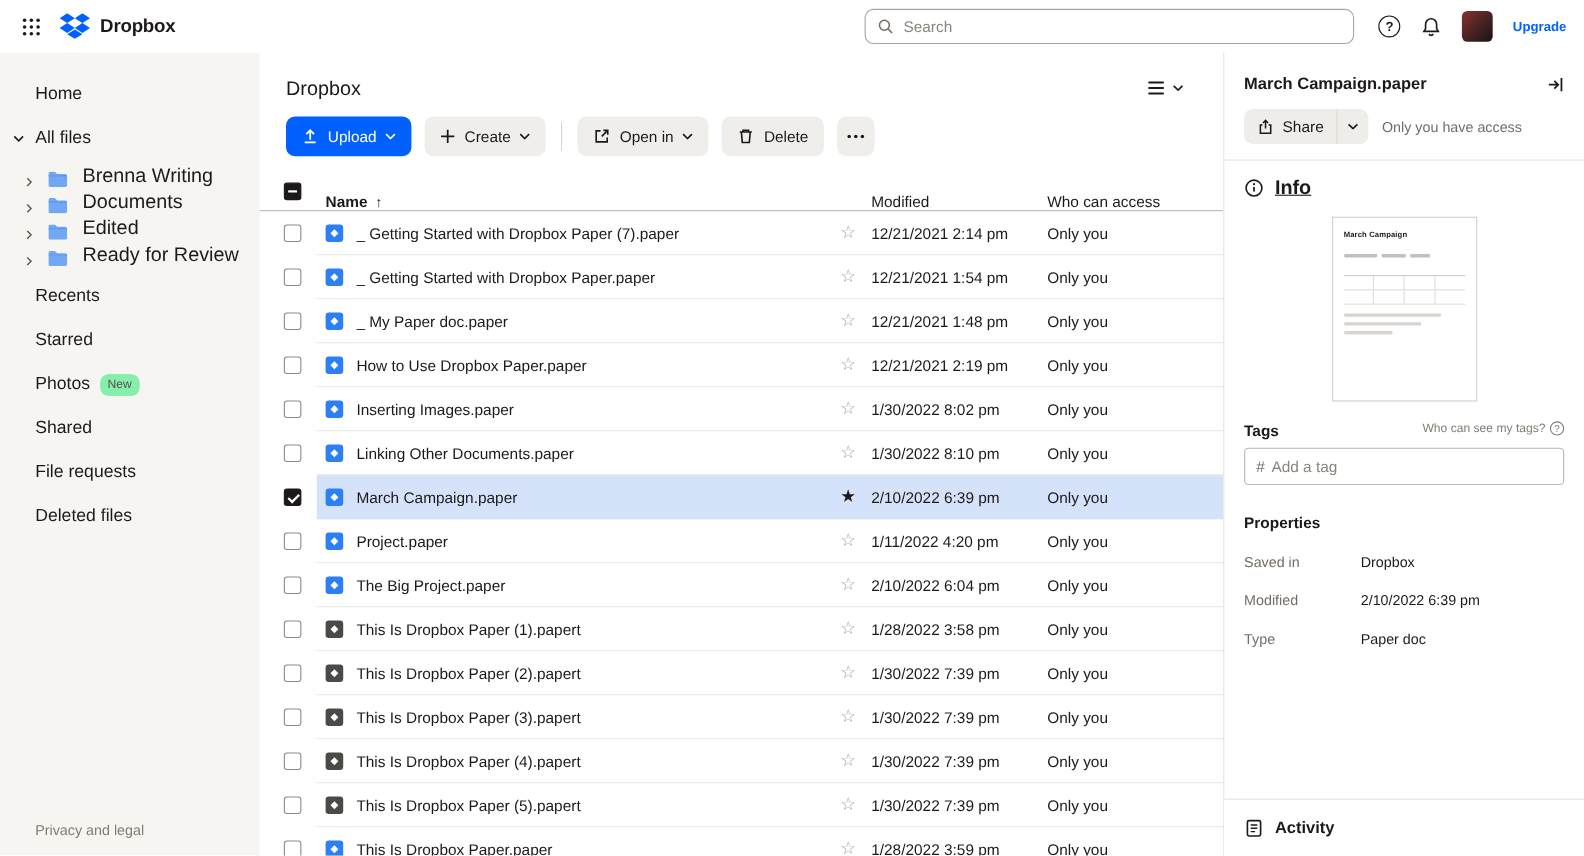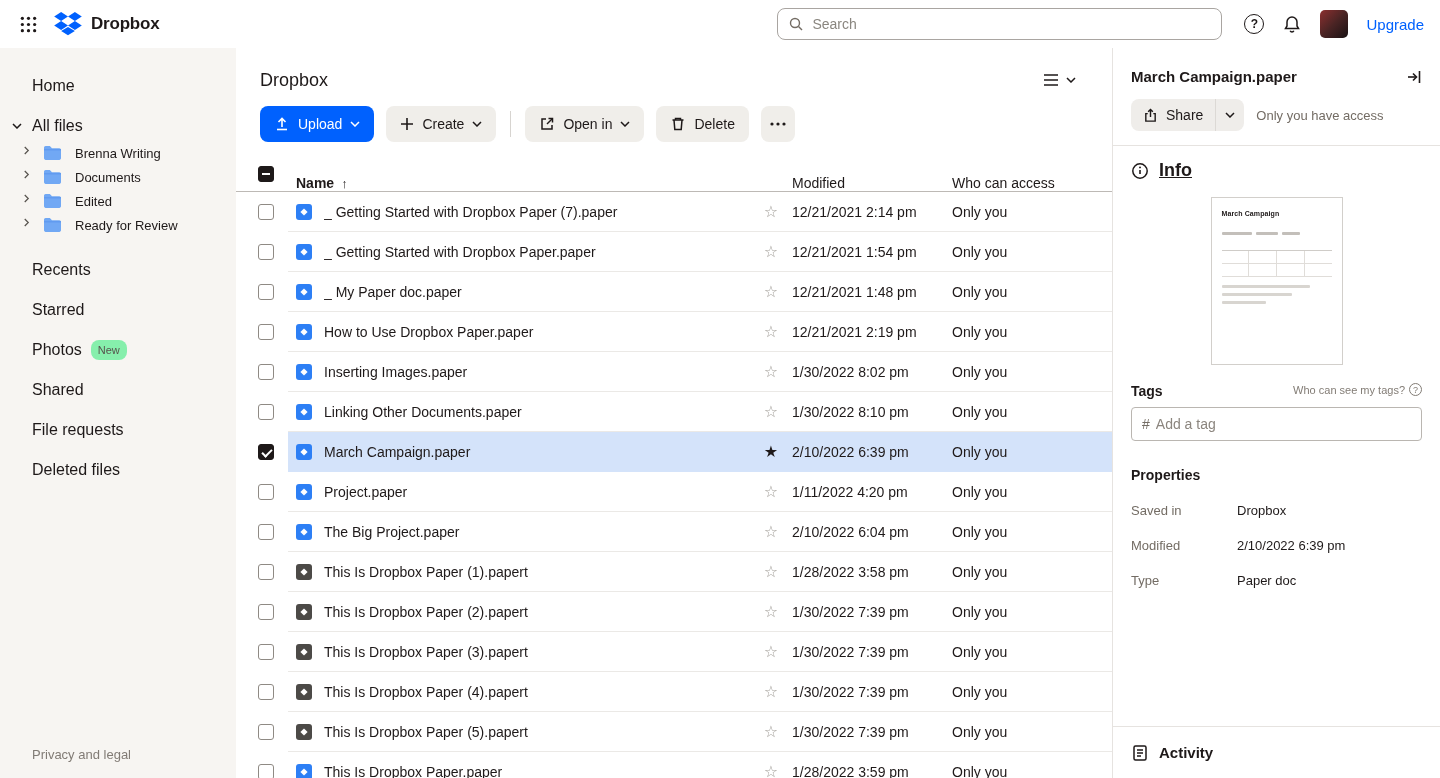--- a/index.html
+++ b/index.html
@@ -13,32 +13,32 @@
   .logo { display:flex; align-items:center; gap:9px; cursor:pointer; }
   .logo-text { font-size:17px; font-weight:700; letter-spacing:-0.2px; }
   .top-spacer { flex:1; }
   .searchbox { width:445px; height:32px; border:1px solid #a9a5a1; border-radius:8px; display:flex; align-items:center; padding:0 10px; gap:8px; margin-right:22px; background:#fff; }
   .searchbox input { border:none; outline:none; flex:1; font-size:14px; color:#1e1919; background:transparent; font-family:inherit; }
   .searchbox input::placeholder { color:#8a867f; }
   .top-icons { display:flex; align-items:center; gap:18px; }
   .help-btn { width:20px; height:20px; border:1.5px solid #1e1919; border-radius:50%; font-size:12px; font-weight:700; display:flex; align-items:center; justify-content:center; cursor:pointer; }
   .bell-btn { cursor:pointer; }
   .avatar { width:28px; height:28px; border-radius:5px; background:linear-gradient(135deg,#8c2f2f 0%,#4a2424 50%,#191214 100%); cursor:pointer; }
-  .upgrade { color:#0061fe; font-size:15px; cursor:pointer; }
+  .upgrade { color:#0061fe; font-size:12px; cursor:pointer;font-weight:bold; }
 
   
   .content { display:flex; height:730px; overflow:hidden; }
 
   
   .sidebar { width:236px; background:#f7f5f2; position:relative; padding-top:18px; flex-shrink:0; }
   .side-item { height:40px; display:flex; align-items:center; padding-left:32px; font-size:16px; cursor:pointer; }
   .allfiles { height:40px; display:flex; align-items:center; cursor:pointer; }
   .allfiles .caret-wrap { width:16px; margin-left:9px; display:flex; justify-content:center; }
   .allfiles .af-label { margin-left:7px; font-size:16px; font-weight:500; }
-  .tree-item { height:24px; display:flex; align-items:flex-start; padding-left:23px; gap:14px; font-size:13px; cursor:pointer; }
+  .tree-item { height:24px; display:flex; align-items:flex-end; padding-left:23px; gap:14px; font-size:18px; cursor:pointer; }
   .tree-item .chev { flex-shrink:0; }
   .folder-ic svg { width:17px; height:14px; }
   .nav-wrap { margin-top:8px; }
   .nav-badge { margin-left:9px; background:#86efac; color:#57524d; font-size:11px; padding:4px 7px; border-radius:8px; }
   .side-footer { position:absolute; left:32px; bottom:16px; font-size:13px; color:#817b75; cursor:pointer; }
 
   
   .main { flex:1; background:#fff; padding-top:12px; min-width:0; }
   .main-header { height:40px; display:flex; align-items:center; justify-content:space-between; padding:0 36px 0 24px; }
   .main-title { font-size:18px; font-weight:500; }

